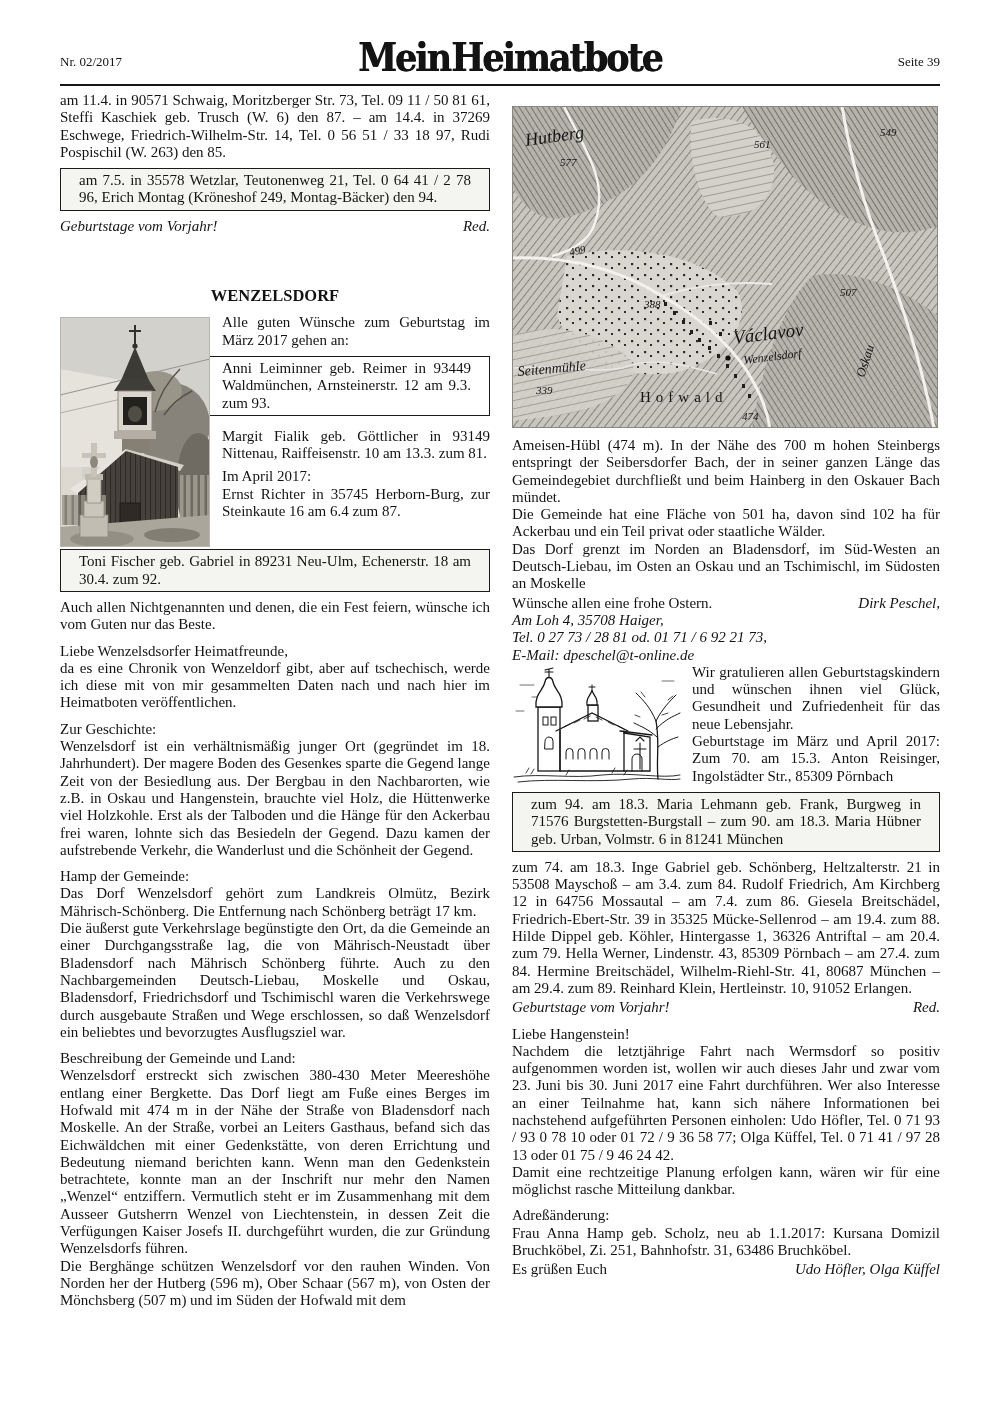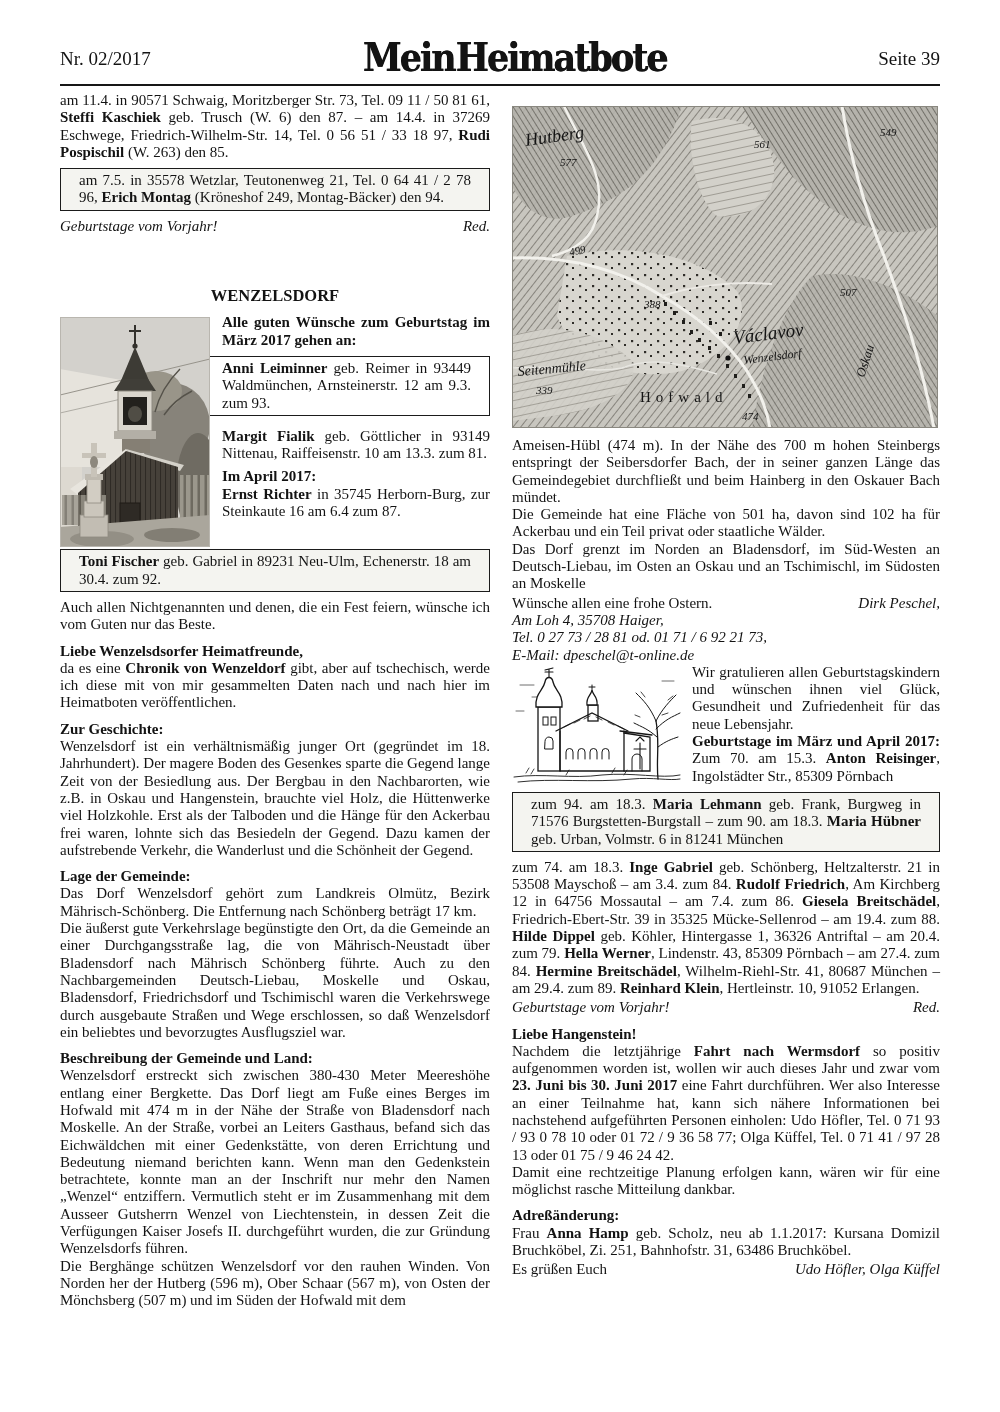--- a/index.html
+++ b/index.html
@@ -1,30 +1,30 @@
 <!DOCTYPE html>
 <html><head>
 <meta charset="utf-8">
 <title>Mein Heimatbote – Seite 39</title>
 <style>
   html,body{margin:0;padding:0;background:#fff;}
   .page{position:relative;width:1000px;height:1412px;background:#fff;overflow:hidden;
         font-family:"Liberation Serif",serif;color:#131313;}
   .header{position:absolute;left:60px;right:60px;top:40px;display:flex;align-items:flex-end;}
-  .issue,.pageno{font-size:19px;padding-bottom:5px;white-space:nowrap;}
+  .issue,.pageno{font-size:13px;padding-bottom:5px;white-space:nowrap;}
   .masthead{flex:1;text-align:center;font-family:"DejaVu Serif",serif;font-weight:700;
             font-size:35px;line-height:1;letter-spacing:-2px;word-spacing:-9px;
             transform:scaleY(1.1);text-shadow:0.6px 0 currentColor;}
   .rule{position:absolute;left:60px;right:60px;top:84px;border-top:2.5px solid #161616;}
   .col{position:absolute;top:92px;width:430px;font-size:15px;line-height:17.3px;}
   .col-left{left:60px;}
   .col-right{left:512px;width:428px;}
   p{margin:0;}
   .just{text-align:justify;}
-  .b,.bold{font-weight:bold;}
+  .b,.bold{font-weight:normal;}
   .i{font-style:italic;}
   .mt6{margin-top:6px;} .mt9{margin-top:9px;} .mt12{margin-top:12px;}
   .box{border:1.5px solid #1b1b1b;padding:3px 18px;margin:7px 0;}
   .tint{background:#f4f4f0;}
   .byline{display:flex;justify-content:space-between;margin-top:2px;}
   .sect{font-size:16.5px;font-weight:bold;text-align:center;margin:0 0 10px;}
   .sect-wz{margin-top:52px;}
   .sect-we{margin-top:30px;}
   .photo{float:left;width:150px;height:230px;margin:3px 12px 2px 0;}
   .sketch{float:left;width:170px;height:118px;margin:3px 10px 0 0;}
@@ -122,21 +122,21 @@
       <p class="just"><span class="b">Toni Fischer</span><span> geb. Gabriel in 89231 Neu-Ulm, Echenerstr. 18 am 30.4. zum 92.</span></p>
     </div>
 
     <p class="just">Auch allen Nichtgenannten und denen, die ein Fest feiern, wünsche ich vom Guten nur das Beste.</p>
     <p class="bold mt9">Liebe Wenzelsdsorfer Heimatfreunde,</p>
     <p class="just"><span>da es eine </span><span class="b">Chronik von Wenzeldorf</span><span> gibt, aber auf tschechisch, werde ich diese mit von mir gesammelten Daten nach und nach hier im Heimatboten veröffentlichen.</span></p>
 
     <p class="bold mt9">Zur Geschichte:</p>
     <p class="just">Wenzelsdorf ist ein verhältnismäßig junger Ort (gegründet im 18. Jahrhundert). Der magere Boden des Gesenkes sparte die Gegend lange Zeit von der Besiedlung aus. Der Bergbau in den Nachbarorten, wie z.B. in Oskau und Hangenstein, brauchte viel Holz, die Hüttenwerke viel Holzkohle. Erst als der Talboden und die Hänge für den Ackerbau frei waren, lohnte sich das Besiedeln der Gegend. Dazu kamen der aufstrebende Verkehr, die Wanderlust und die Schönheit der Gegend.</p>
 
-    <p class="bold mt9">Lage der Gemeinde:</p>
+    <p class="bold mt9">Hamp der Gemeinde:</p>
     <p class="just">Das Dorf Wenzelsdorf gehört zum Landkreis Olmütz, Bezirk Mährisch-Schönberg. Die Entfernung nach Schönberg beträgt 17 km.</p>
     <p class="just">Die äußerst gute Verkehrslage begünstigte den Ort, da die Gemeinde an einer Durchgangsstraße lag, die von Mährisch-Neustadt über Bladensdorf nach Mährisch Schönberg führte. Auch zu den Nachbargemeinden Deutsch-Liebau, Moskelle und Oskau, Bladensdorf, Friedrichsdorf und Tschimischl waren die Verkehrswege durch ausgebaute Straßen und Wege erschlossen, so daß Wenzelsdorf ein beliebtes und bevorzugtes Ausflugsziel war.</p>
 
     <p class="bold mt9">Beschreibung der Gemeinde und Land:</p>
     <p class="just">Wenzelsdorf erstreckt sich zwischen 380-430 Meter Meereshöhe entlang einer Bergkette. Das Dorf liegt am Fuße eines Berges im Hofwald mit 474 m in der Nähe der Straße von Bladensdorf nach Moskelle. An der Straße, vorbei an Leiters Gasthaus, befand sich das Eichwäldchen mit einer Gedenkstätte, von deren Errichtung und Bedeutung niemand berichten kann. Wenn man den Gedenkstein betrachtete, konnte man an der Inschrift nur mehr den Namen „Wenzel“ entziffern. Vermutlich steht er im Zusammenhang mit dem Ausseer Gutsherrn Wenzel von Liechtenstein, in dessen Zeit die Verfügungen Kaiser Josefs II. durchgeführt wurden, die zur Gründung Wenzelsdorfs führen.</p>
     <p class="just">Die Berghänge schützen Wenzelsdorf vor den rauhen Winden. Von Norden her der Hutberg (596 m), Ober Schaar (567 m), von Osten der Mönchsberg (507 m) und im Süden der Hofwald mit dem</p>
   </div>
 
   <div class="col col-right">
 

